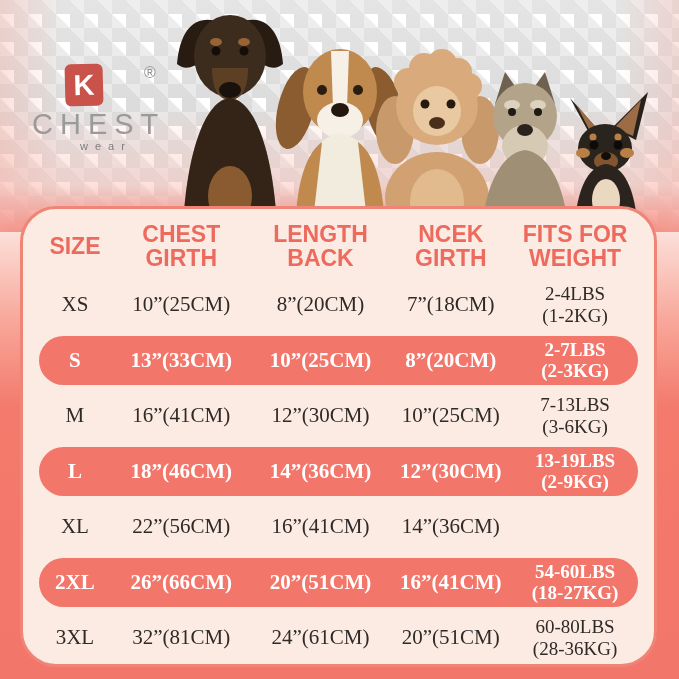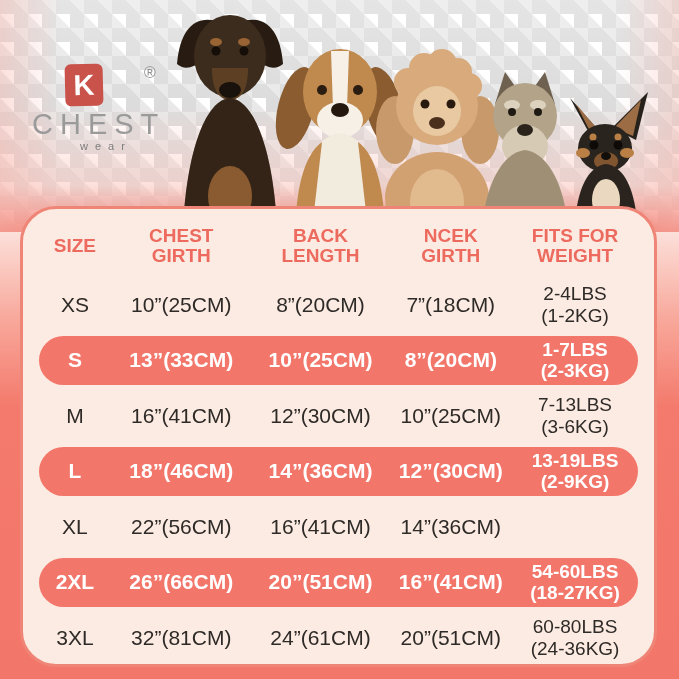--- a/index.html
+++ b/index.html
@@ -39,24 +39,24 @@
   .card {
     position:absolute; left:20px; top:206px; width:637px; height:461px;
     background:#fcebe2; border:3px solid #ef8577; border-radius:36px;
     padding:6px 16px 0;
   }
   .header-row, .row {
     display:grid; width:100%;
     grid-template-columns:12% 23.5% 23% 20.5% 21%;
     align-items:center; justify-items:center; text-align:center;
   }
-  .header-row { height:62px; color:#ed6a5e; font-weight:bold; font-size:19px; line-height:1.05; }
+  .header-row { height:62px; color:#ed6a5e; font-weight:bold; font-size:23px; line-height:1.05; }
   .h-cell span { display:block; }
   .hline:empty { display:none; }
-  .rows { display:flex; flex-direction:column; }
+  .rows { display:flex; flex-direction:column;font-family:Liberation Serif, serif; }
   .row { height:55.5px; color:#2e2a27; font-size:21px; }
   .row.hl {
     height:48.5px; margin:3.5px 0; background:#f3766b; border-radius:30px;
     color:#ffffff; font-weight:bold;
   }
   .cell.weight { font-size:19px; line-height:1.12; }
   .cell.weight span { display:block; }
 </style>
 </head>
 <body>
@@ -167,22 +167,22 @@
     <div class="header-row">
       <div class="h-cell">
         <span class="hline">SIZE</span>
 
       </div>
       <div class="h-cell">
         <span class="hline">CHEST</span>
         <span class="hline">GIRTH</span>
       </div>
       <div class="h-cell">
+        <span class="hline">LENGTH</span>
         <span class="hline">BACK</span>
-        <span class="hline">LENGTH</span>
       </div>
       <div class="h-cell">
         <span class="hline">NCEK</span>
         <span class="hline">GIRTH</span>
       </div>
       <div class="h-cell">
         <span class="hline">FITS FOR</span>
         <span class="hline">WEIGHT</span>
       </div>
     </div>
@@ -199,21 +199,21 @@
           <span>(1-2KG)</span>
         </div>
       </div>
 
       <div class="row hl">
         <div class="cell size">S</div>
         <div class="cell">13”(33CM)</div>
         <div class="cell">10”(25CM)</div>
         <div class="cell">8”(20CM)</div>
         <div class="cell weight">
-          <span>1-7LBS</span>
+          <span>2-7LBS</span>
           <span>(2-3KG)</span>
         </div>
       </div>
 
       <div class="row">
         <div class="cell size">M</div>
         <div class="cell">16”(41CM)</div>
         <div class="cell">12”(30CM)</div>
         <div class="cell">10”(25CM)</div>
         <div class="cell weight">
@@ -251,19 +251,19 @@
         </div>
       </div>
 
       <div class="row">
         <div class="cell size">3XL</div>
         <div class="cell">32”(81CM)</div>
         <div class="cell">24”(61CM)</div>
         <div class="cell">20”(51CM)</div>
         <div class="cell weight">
           <span>60-80LBS</span>
-          <span>(24-36KG)</span>
+          <span>(28-36KG)</span>
         </div>
       </div>
 
     </div>
   </div>
 </div>
 
 </body></html>

